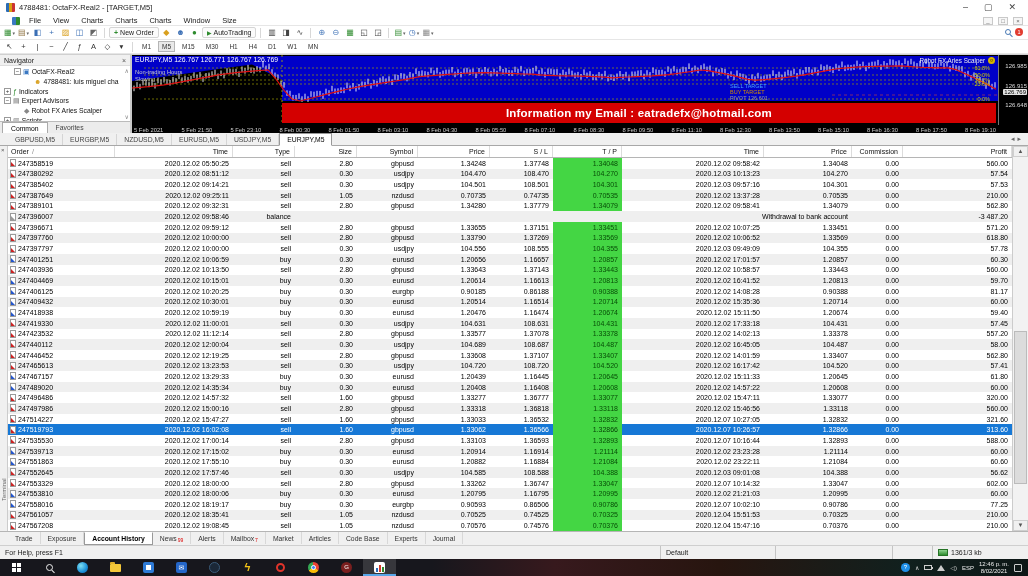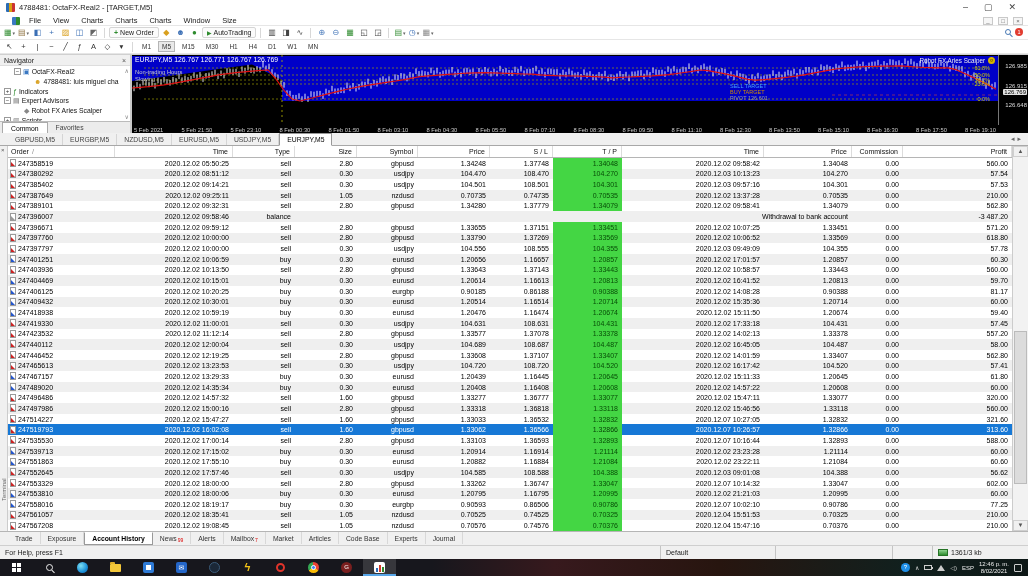--- a/index.html
+++ b/index.html
@@ -330,20 +330,21 @@
   <line x1="12" y1="13" x2="852" y2="13" stroke="#9c9c00" stroke-width="0.7" stroke-dasharray="2 2"></line>
             <line x1="12" y1="20" x2="852" y2="20" stroke="#9c9c00" stroke-width="0.7" stroke-dasharray="2 2"></line>
             <line x1="12" y1="25" x2="852" y2="25" stroke="#9c9c00" stroke-width="0.7" stroke-dasharray="2 2"></line>
             <line x1="12" y1="29" x2="852" y2="29" stroke="#9c9c00" stroke-width="0.7" stroke-dasharray="2 2"></line>
             <line x1="12" y1="44" x2="852" y2="44" stroke="#9c9c00" stroke-width="0.7" stroke-dasharray="2 2"></line>
   <line x1="150" y1="0" x2="150" y2="70" stroke="#b8b400" stroke-width="0.8" stroke-dasharray="2 3"></line>
   <path d="M2 30.6L2 36.2M5 27.1L5 32.7M8 28.8L8 34.4M11 24.7L11 30.3M14 25.1L14 30.7M17 26.6L17 32.2M20 25.4L20 31.0M23 27.9L23 33.5M26 22.6L26 28.2M29 24.3L29 29.9M32 22.0L32 27.6M35 24.1L35 29.7M38 25.0L38 30.6M41 22.0L41 27.6M44 23.1L44 28.7M47 18.5L47 24.1M50 22.4L50 28.0M53 20.9L53 26.5M56 22.1L56 27.7M59 20.8L59 26.4M62 17.3L62 22.9M65 19.7L65 25.3M68 17.1L68 22.7M71 21.3L71 26.9M74 18.0L74 23.6M77 17.6L77 23.2M80 16.3L80 21.9M83 14.7L83 20.3M86 18.5L86 24.1M89 15.5L89 21.1M92 17.8L92 23.4M95 13.2L95 18.8M98 13.7L98 19.3M101 14.2L101 19.8M104 13.8L104 19.4M107 16.4L107 22.0M110 11.5L110 17.1M113 13.1L113 18.7M116 9.8L116 15.4M119 12.4L119 18.0M122 13.0L122 18.6M125 11.1L125 16.7M128 11.8L128 17.4M131 7.0L131 12.6M134 10.6L134 16.2M137 8.7L137 14.3M140 14.2L140 19.8M143 17.6L143 23.2M146 19.5L146 25.1M149 25.8L149 31.4M152 27.1L152 32.7M155 35.3L155 40.9M158 35.8L158 41.4M161 39.9L161 45.5M164 39.9L164 45.5M167 38.3L167 43.9M170 41.3L170 46.9M173 38.7L173 44.3M176 41.3L176 46.9M179 36.2L179 41.8M182 36.7L182 42.3M185 35.8L185 41.4M188 35.9L188 41.5M191 38.3L191 43.9M194 33.7L194 39.3M197 35.2L197 40.8M200 30.8L200 36.4M203 33.5L203 39.1M206 33.3L206 38.9M209 32.4L209 38.0M212 32.6L212 38.2M215 27.6L215 33.2M218 30.5L218 36.1M221 28.0L221 33.6M224 30.9L224 36.5M227 29.0L227 34.6M230 26.5L230 32.1M233 26.8L233 32.4M236 23.7L236 29.3M239 28.1L239 33.7M242 24.9L242 30.5M245 26.0L245 31.6M248 22.7L248 28.3M251 21.3L251 26.9M254 23.4L254 29.0M257 21.3L257 26.9M260 24.4L260 30.0M263 19.3L263 24.9M266 20.0L266 25.6M269 18.0L269 23.6M272 18.6L272 24.2M275 20.7L275 26.3M278 17.0L278 22.6M281 18.4L281 24.0M284 13.4L284 19.0M287 16.1L287 21.7M290 15.4L290 21.0M293 16.2L293 21.8M296 16.8L296 22.4M299 12.6L299 18.2M302 15.4L302 21.0M305 12.9L305 18.5M308 17.1L308 22.7M311 15.6L311 21.2M314 14.6L314 20.2M317 14.5L317 20.1M320 12.0L320 17.6M323 16.6L323 22.2M326 14.2L326 19.8M329 16.8L329 22.4M332 13.4L332 19.0M335 12.8L335 18.4M338 14.4L338 20.0M341 13.5L341 19.1M344 17.4L344 23.0M347 13.0L347 18.6M350 14.6L350 20.2M353 12.0L353 17.6M356 13.6L356 19.2M359 15.9L359 21.5M362 13.7L362 19.3M365 15.7L365 21.3M368 10.8L368 16.4M371 14.0L371 19.6M374 13.1L374 18.7M377 15.0L377 20.6M380 15.3L380 20.9M383 11.7L383 17.3M386 13.8L386 19.4M389 10.9L389 16.5M392 15.5L392 21.1M395 13.8L395 19.4M398 13.9L398 19.5M401 13.0L401 18.6M404 10.8L404 16.4M407 15.2L407 20.8M410 13.3L410 18.9M413 16.9L413 22.5M416 13.5L416 19.1M419 13.6L419 19.2M422 14.3L422 19.9M425 14.1L425 19.7M428 18.3L428 23.9M431 14.7L431 20.3M434 16.8L434 22.4M437 13.6L437 19.2M440 15.7L440 21.3M443 17.7L443 23.3M446 16.9L446 22.5M449 19.0L449 24.6M452 14.4L452 20.0M455 17.6L455 23.2M458 16.2L458 21.8M461 19.3L461 24.9M464 19.7L464 25.3M467 17.1L467 22.7M470 18.8L470 24.4M473 15.8L473 21.4M476 20.8L476 26.4M479 19.3L479 24.9M482 20.4L482 26.0M485 18.5L485 24.1M488 16.0L488 21.6M491 19.0L491 24.6M494 16.8L494 22.4M497 20.6L497 26.2M500 16.5L500 22.1M503 16.5L503 22.1M506 15.5L506 21.1M509 15.1L509 20.7M512 18.7L512 24.3M515 15.2L515 20.8M518 17.1L518 22.7M521 12.5L521 18.1M524 14.3L524 19.9M527 14.9L527 20.5M530 14.7L530 20.3M533 16.3L533 21.9M536 11.3L536 16.9M539 13.6L539 19.2M542 10.9L542 16.5M545 14.2L545 19.8M548 13.8L548 19.4M551 11.7L551 17.3M554 12.2L554 17.8M557 8.4L557 14.0M560 12.8L560 18.4M563 10.6L563 16.2M566 12.6L566 18.2M569 10.2L569 15.8M572 8.6L572 14.2M575 11.6L575 17.2M578 10.5L578 16.1M581 15.8L581 21.4M584 12.7L584 18.3M587 14.3L587 19.9M590 13.1L590 18.7M593 13.9L593 19.5M596 18.0L596 23.6M599 16.3L599 21.9M602 19.5L602 25.1M605 15.4L605 21.0M608 18.2L608 23.8M611 18.8L611 24.4M614 20.5L614 26.1M617 23.0L617 28.6M620 19.4L620 25.0M623 21.3L623 26.9M626 17.8L626 23.4M629 21.3L629 26.9M632 20.6L632 26.2M635 19.5L635 25.1M638 19.3L638 24.9M641 15.3L641 20.9M644 19.1L644 24.7M647 16.7L647 22.3M650 19.6L650 25.2M653 16.7L653 22.3M656 14.8L656 20.4M659 15.6L659 21.2M662 13.7L662 19.3M665 18.0L665 23.6M668 14.1L668 19.7M671 15.2L671 20.8M674 12.0L674 17.6M677 12.0L677 17.6M680 14.4L680 20.0M683 12.3L683 17.9M686 14.8L686 20.4M689 9.4L689 15.0M692 11.1L692 16.7M695 9.7L695 15.3M698 11.1L698 16.7M701 12.5L701 18.1M704 8.8L704 14.4M707 10.4L707 16.0M710 6.5L710 12.1M713 10.5L713 16.1M716 9.6L716 15.2M719 9.9L719 15.5M722 9.4L722 15.0M725 5.6L725 11.2M728 9.0L728 14.6M731 6.7L731 12.3M734 10.5L734 16.1M737 7.6L737 13.2M740 6.7L740 12.3M743 6.5L743 12.1M746 4.9L746 10.5M749 9.3L749 14.9M752 6.1L752 11.7M755 8.0L755 13.6M758 4.2L758 9.8M761 4.6L761 10.2M764 6.3L764 11.9M767 5.3L767 10.9M770 8.1L770 13.7M773 3.4L773 9.0M776 5.7L776 11.3M779 3.8L779 9.4M782 6.5L782 12.1M785 8.1L785 13.7M788 5.8L788 11.4M791 7.5L791 13.1M794 3.5L794 9.1M797 7.8L797 13.4M800 6.9L800 12.5M803 8.8L803 14.4M806 8.2L806 13.8M809 5.2L809 10.8M812 8.1L812 13.7M815 6.0L815 11.6M818 10.9L818 16.5M821 8.8L821 14.4M824 10.3L824 15.9M827 10.8L827 16.4M830 11.1L830 16.7M833 16.8L833 22.4M836 15.8L836 21.4M839 20.1L839 25.7M842 17.4L842 23.0M845 19.7L845 25.3M848 22.0L848 27.6M851 23.5L851 29.1M854 28.2L854 33.8M857 25.2L857 30.8M860 28.8L860 34.4M863 27.2L863 32.8" stroke="#fff" stroke-width="0.9" fill="none"></path>
   <path d="M0 33.0L8 32.4L16 31.7L24 30.8L32 29.8L40 28.6L48 27.2L56 25.7L64 24.1L72 22.6L80 21.1L88 19.7L96 18.6L104 17.6L112 16.8L120 16.1L128 15.5L136 14.9L144 24.0L152 35.3L160 44.0L168 46.0L176 44.0L184 42.0L192 39.9L200 37.8L208 35.8L216 34.0L224 32.3L232 30.9L240 29.6L248 28.4L256 27.2L264 26.0L272 24.7L280 23.2L288 21.6L296 20.8L304 20.3L312 19.7L320 19.1L328 18.5L336 18.1L344 17.8L352 17.7L360 17.8L368 18.1L376 18.4L384 18.7L392 19.0L400 19.1L408 19.8L416 20.3L424 20.7L432 20.9L440 21.0L448 21.1L456 21.3L464 21.7L472 22.2L480 22.9L488 22.4L496 22.0L504 21.7L512 21.3L520 20.9L528 20.3L536 19.6L544 18.7L552 17.5L560 16.3L568 15.0L576 15.7L584 17.1L592 18.7L600 20.4L608 22.3L616 24.4L624 25.2L632 24.6L640 23.9L648 23.1L656 22.2L664 21.1L672 19.8L680 18.4L688 16.8L696 15.3L704 14.0L712 13.1L720 12.4L728 11.8L736 11.5L744 11.3L752 11.2L760 11.1L768 10.9L776 11.4L784 12.0L792 12.5L800 12.7L808 12.8L816 12.8L824 14.6L832 18.2L840 21.9L848 25.8L856 29.9L864 34.2" stroke="#e01010" stroke-width="1.2" fill="none"></path>
   <line x1="700" y1="40" x2="866" y2="40" stroke="#c44" stroke-width="0.6" stroke-dasharray="3 3"></line>
           </svg>
+        <div class="banner">Information my Email :  eatradefx@hotmail.com</div>
         <span class="symbolhdr">EURJPY,M5  126.767 126.771 126.767 126.769</span>
         <span class="ovl" style="top:14px">Non-trading Hours</span>
         <span class="ovl" style="top:21px">Slowing</span>
         <span class="ealabel">Robot FX Aries Scalper</span>
         <span class="smiley">☺</span>
         <div class="pivots">
             <div>SELL TARGET</div>
             <div>BUY TARGET</div>
             <div>PIVOT 126.601</div>
           </div>

